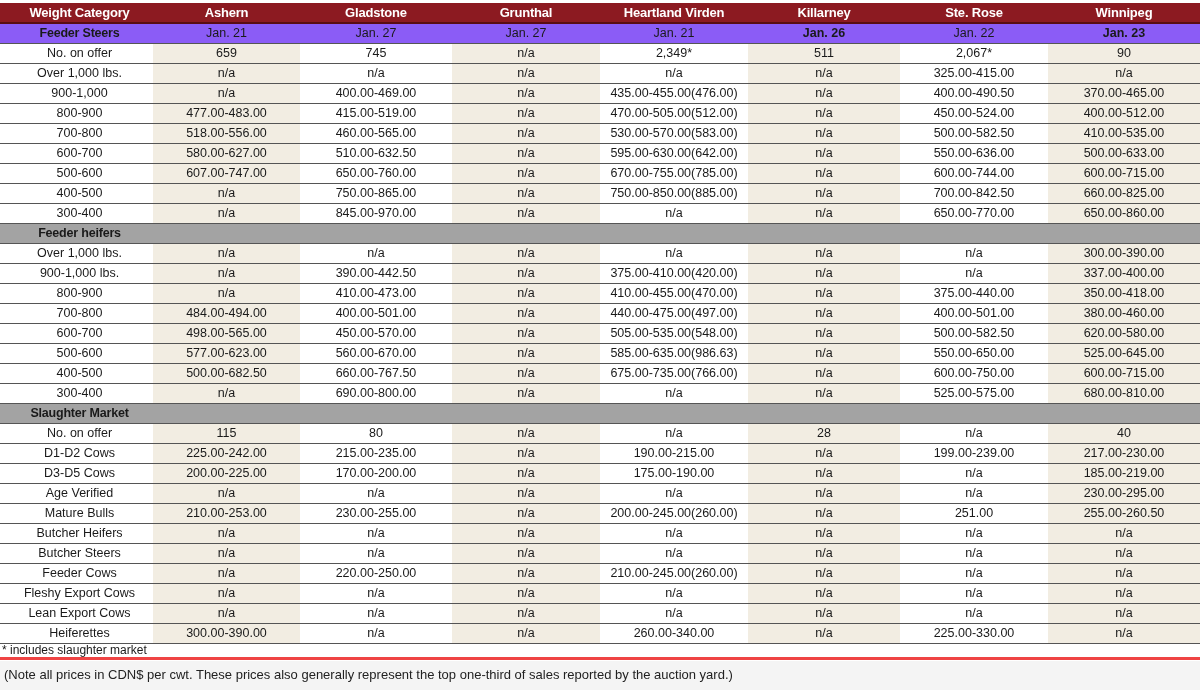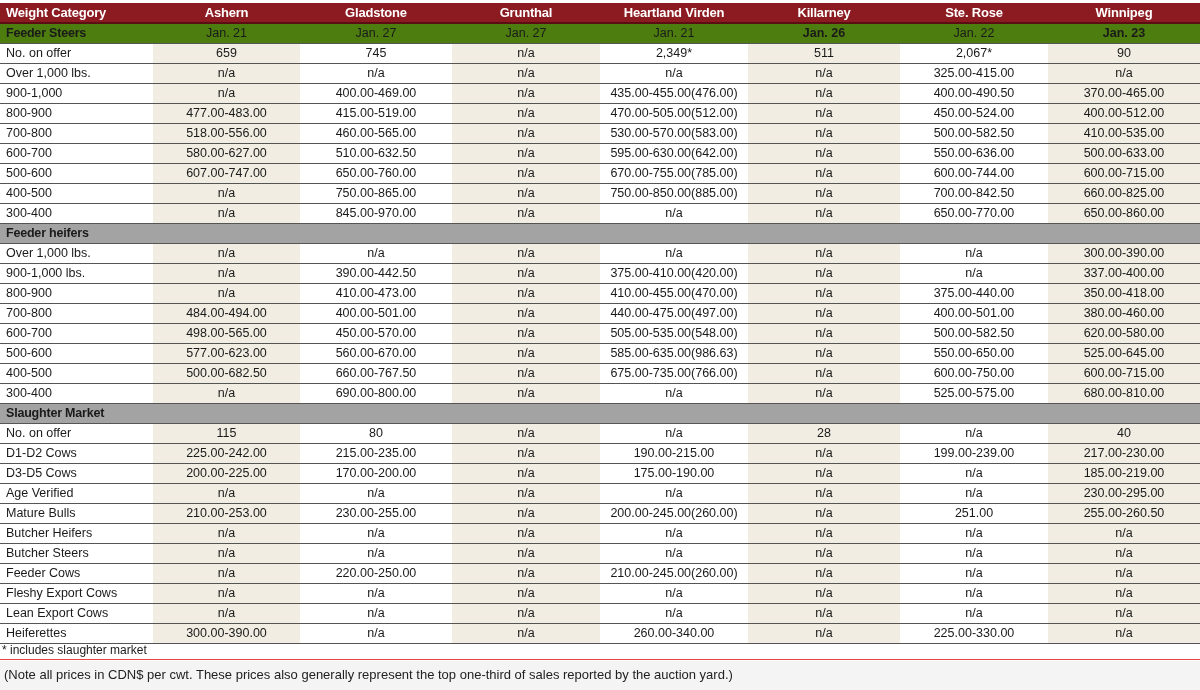--- a/index.html
+++ b/index.html
@@ -11,29 +11,29 @@
   col.c1 { width: 147px; }
   col.c2 { width: 152px; }
   col.c3 { width: 148px; }
   col.c4 { width: 148px; }
   col.c5 { width: 152px; }
   col.c6 { width: 148px; }
   col.c7 { width: 152px; }
   td, th { height: 19.85px; padding: 0; font-size: 12.5px; line-height: 19px; text-align: center;
            white-space: nowrap; overflow: hidden; box-sizing: border-box;
            border-bottom: 1px solid #555555; }
-  td.label, th.label { text-align: left; padding-left: 6px; }
+  td.label, th.label { text-align: center; padding-left: 6px; }
   tr.head th { background: #8c1a21; color: #ffffff; font-weight: bold; font-size: 13px;
                border-bottom: 2px solid #5a0d12; letter-spacing: -0.2px; }
   tr.section td { background: #a3a3a3; font-weight: bold; }
   tr.section td.label { letter-spacing: -0.2px; }
-  tr.dates td { background: #4d7c0f; }
+  tr.dates td { background: #8b5cf6; }
   td.shade { background: #f2ede2; }
   .footnote { position: absolute; left: 0; top: 641px; width: 1200px; height: 19px;
-              font-size: 12px; line-height: 18px; padding-left: 2px; border-bottom: 1px solid #ef4444;
+              font-size: 12px; line-height: 18px; padding-left: 2px; border-bottom: 3px solid #ef4444;
               box-sizing: border-box; }
   .note { position: absolute; left: 0; top: 661px; width: 1200px; height: 29px;
           font-size: 13px; line-height: 28px; padding-left: 4px; background: #f4f4f4;
           box-sizing: border-box; color: #222; }
 </style>
 </head>
 <body>
 
 <div class="wrap">
   <table>

